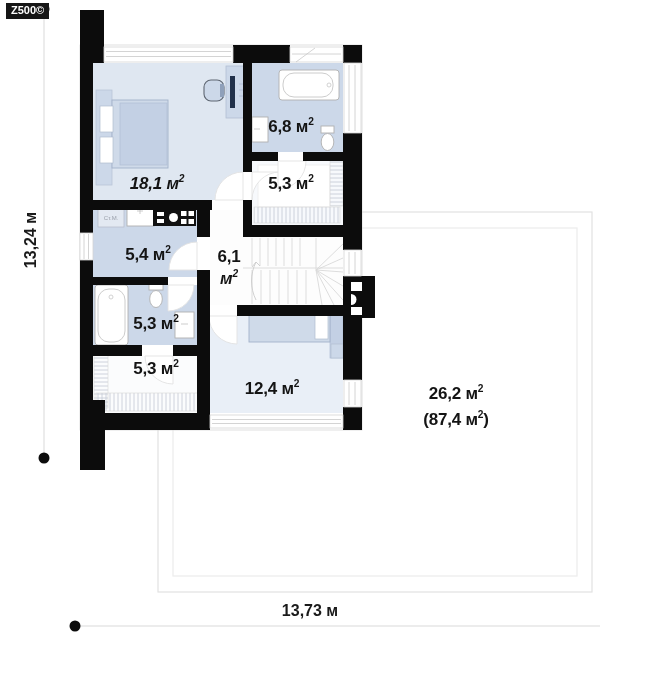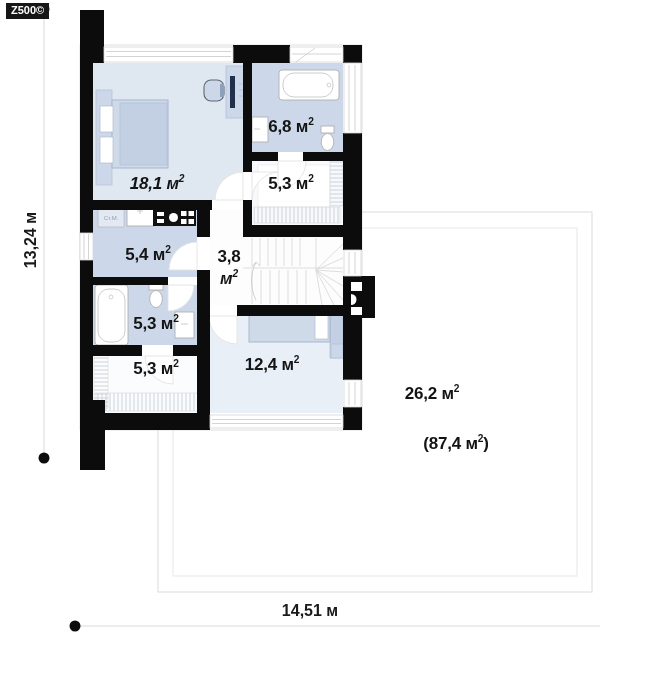--- a/index.html
+++ b/index.html
@@ -216,29 +216,29 @@
     <circle cx="44" cy="458" r="5.5" fill="#0c0c0c"></circle>
     <path d="M75,626 H645" stroke="#d9d9d9" stroke-width="1"></path>
     <circle cx="75" cy="626" r="5.5" fill="#0c0c0c"></circle>
     <circle cx="645" cy="626" r="5.5" fill="#0c0c0c"></circle>
   </g>
 </svg>
 
 <div class="badge">Z500©</div>
 
 <div class="dim vert" style="left:31px;top:240px;">13,24 м</div>
-<div class="dim" style="left:310px;top:611px;">14,51 м</div>
+<div class="dim" style="left:310px;top:611px;">13,73 м</div>
 
 <div class="rl arealbl" style="left:157px;top:184px;font-style:italic;">18,1 м<sup>2</sup></div>
 <div class="rl arealbl" style="left:291px;top:111px;margin-top:16px;">6,8 м<sup>2</sup></div>
 <div class="rl arealbl" style="left:291px;top:184px;">5,3 м<sup>2</sup></div>
 <div class="rl arealbl" style="left:148px;top:255px;">5,4 м<sup>2</sup></div>
-<div class="rl arealbl" style="left:229px;top:257px;">3,8</div>
+<div class="rl arealbl" style="left:229px;top:257px;">6,1</div>
 <div class="rl arealbl" style="left:229px;top:279px;font-style:italic;">м<sup>2</sup></div>
 <div class="rl arealbl" style="left:156px;top:324px;">5,3 м<sup>2</sup></div>
 <div class="rl arealbl" style="left:156px;top:369px;">5,3 м<sup>2</sup></div>
-<div class="rl arealbl" style="left:272px;top:365px;">12,4 м<sup>2</sup></div>
-<div class="rl arealbl" style="left:432px;top:394px;">26,2 м<sup>2</sup></div>
-<div class="rl arealbl" style="left:456px;top:420px;margin-top:24px;">(87,4 м<sup>2</sup>)</div>
+<div class="rl arealbl" style="left:272px;top:389px;">12,4 м<sup>2</sup></div>
+<div class="rl arealbl" style="left:456px;top:394px;">26,2 м<sup>2</sup></div>
+<div class="rl arealbl" style="left:456px;top:420px;">(87,4 м<sup>2</sup>)</div>
 
 <div class="tinylbl" style="left:111px;top:218px;">Ст.М.</div>
 
 </div>
 
 </body></html>

